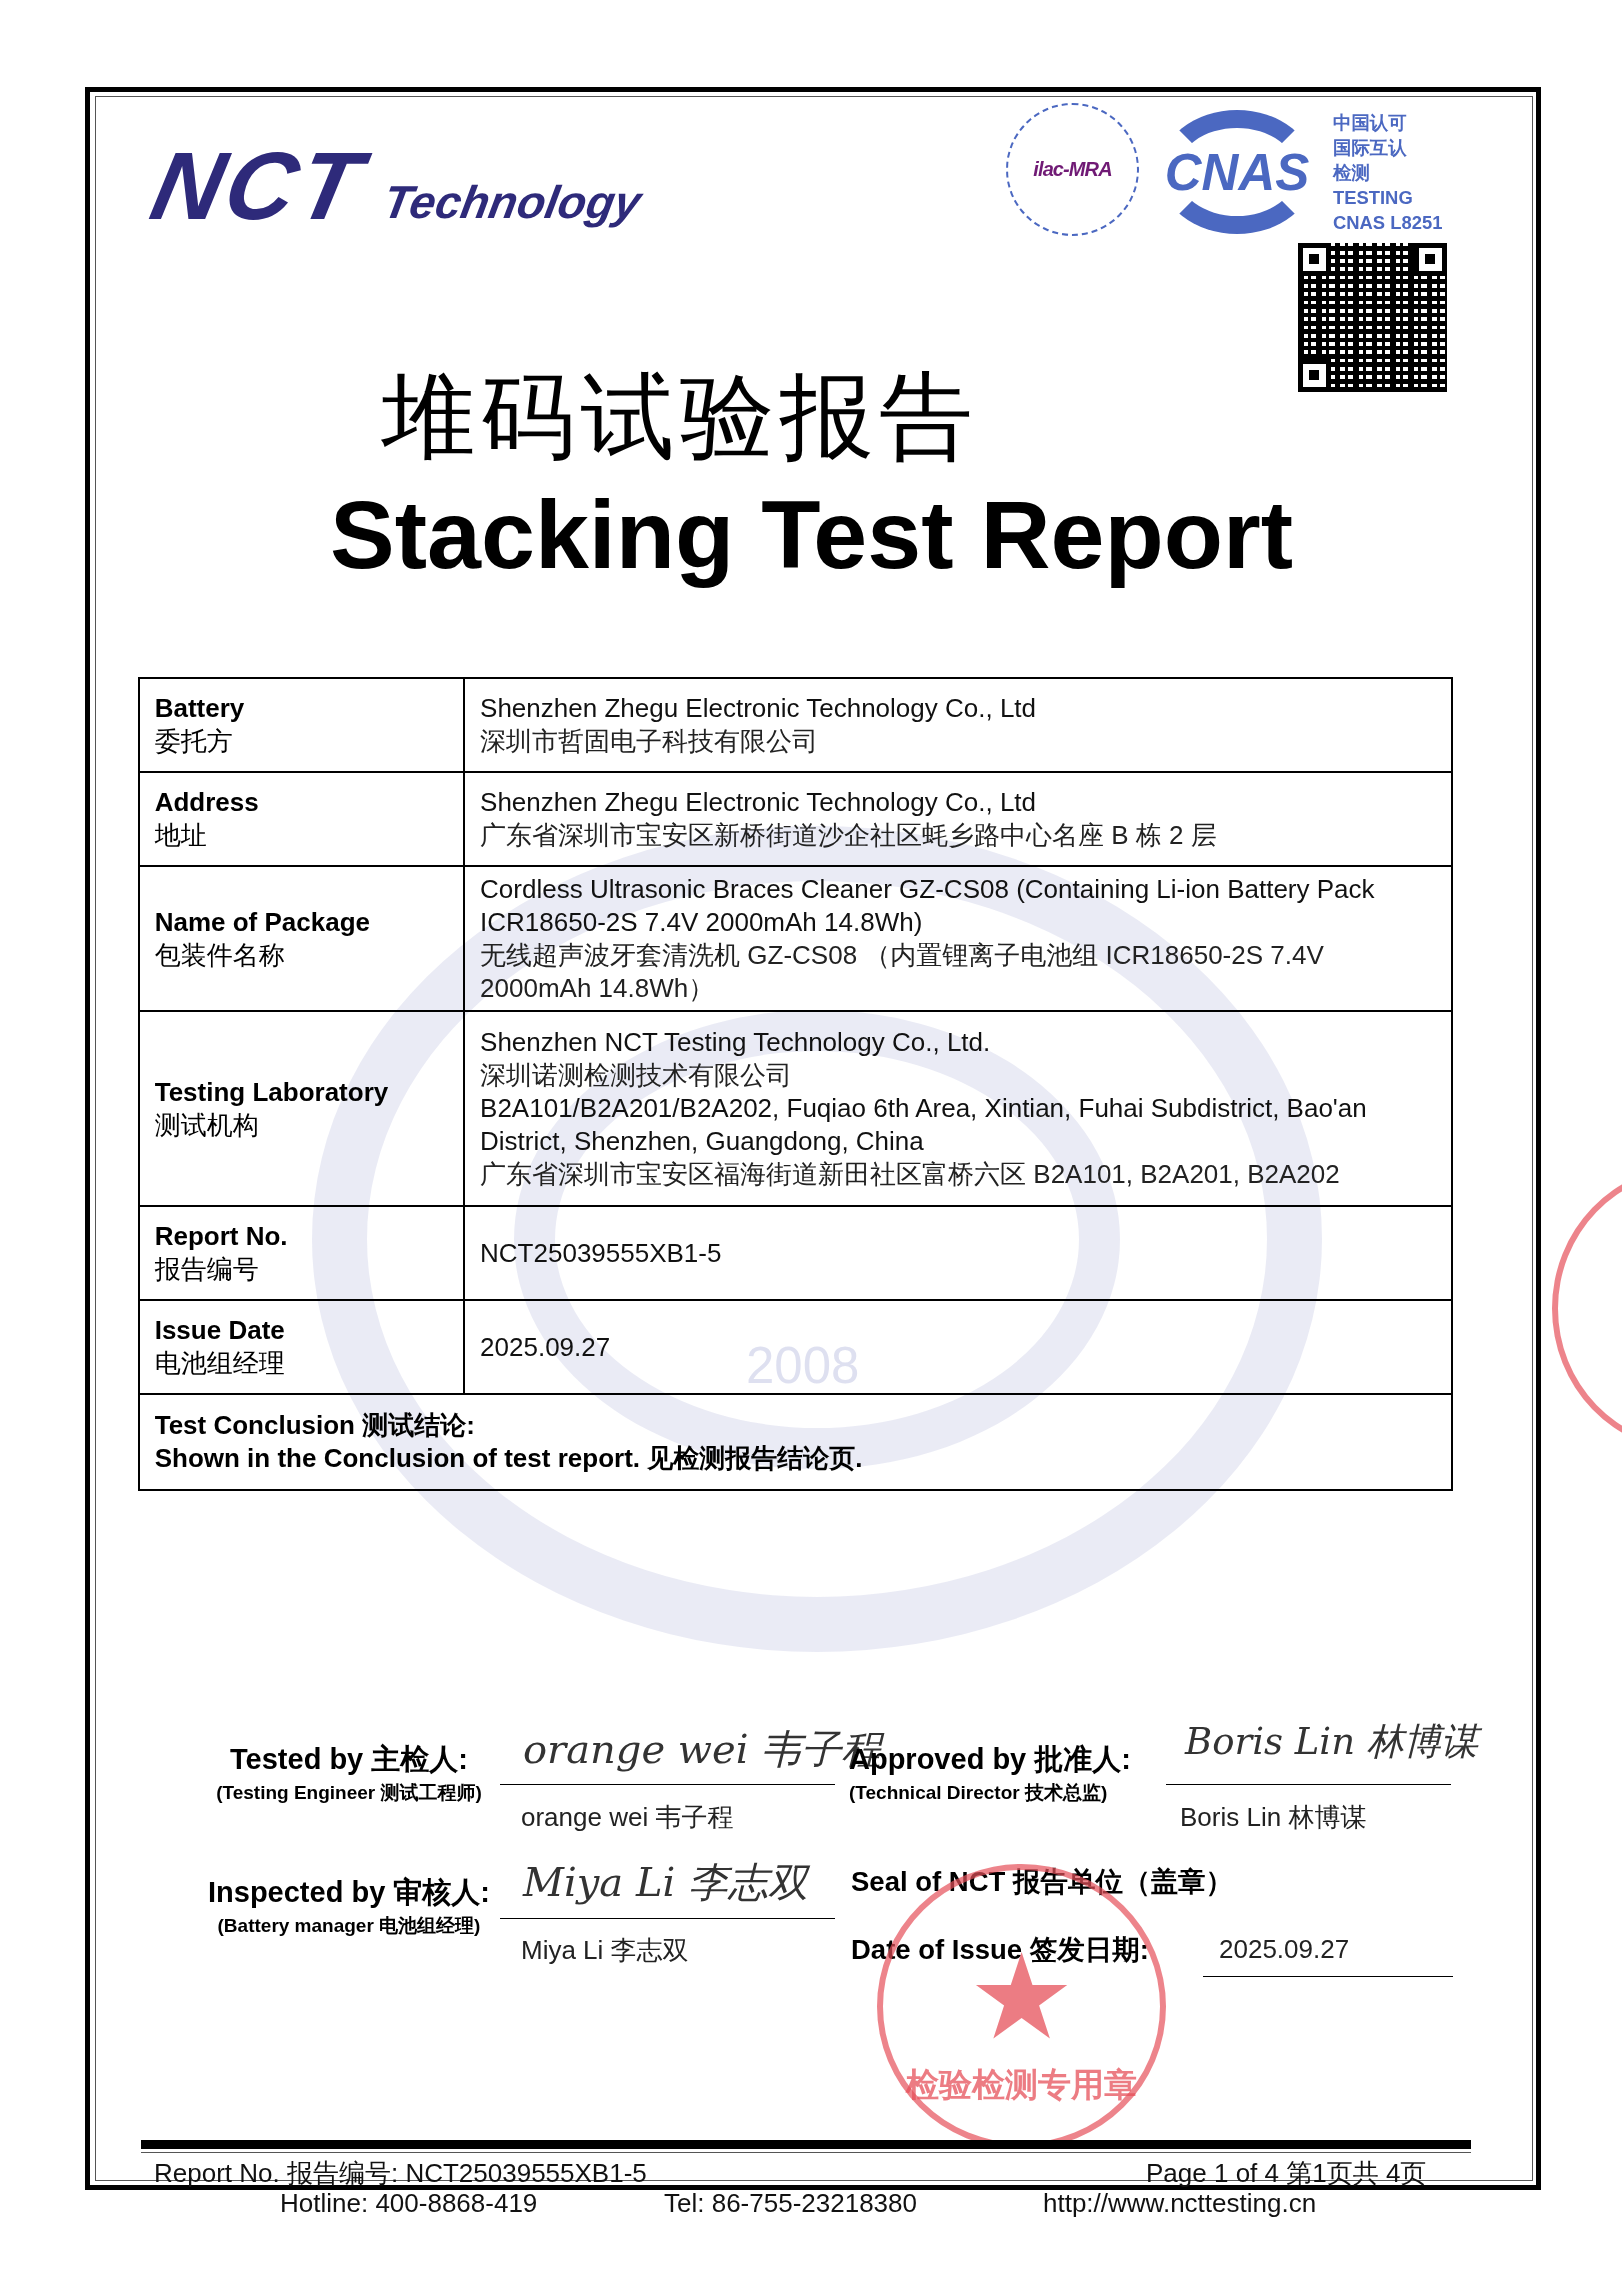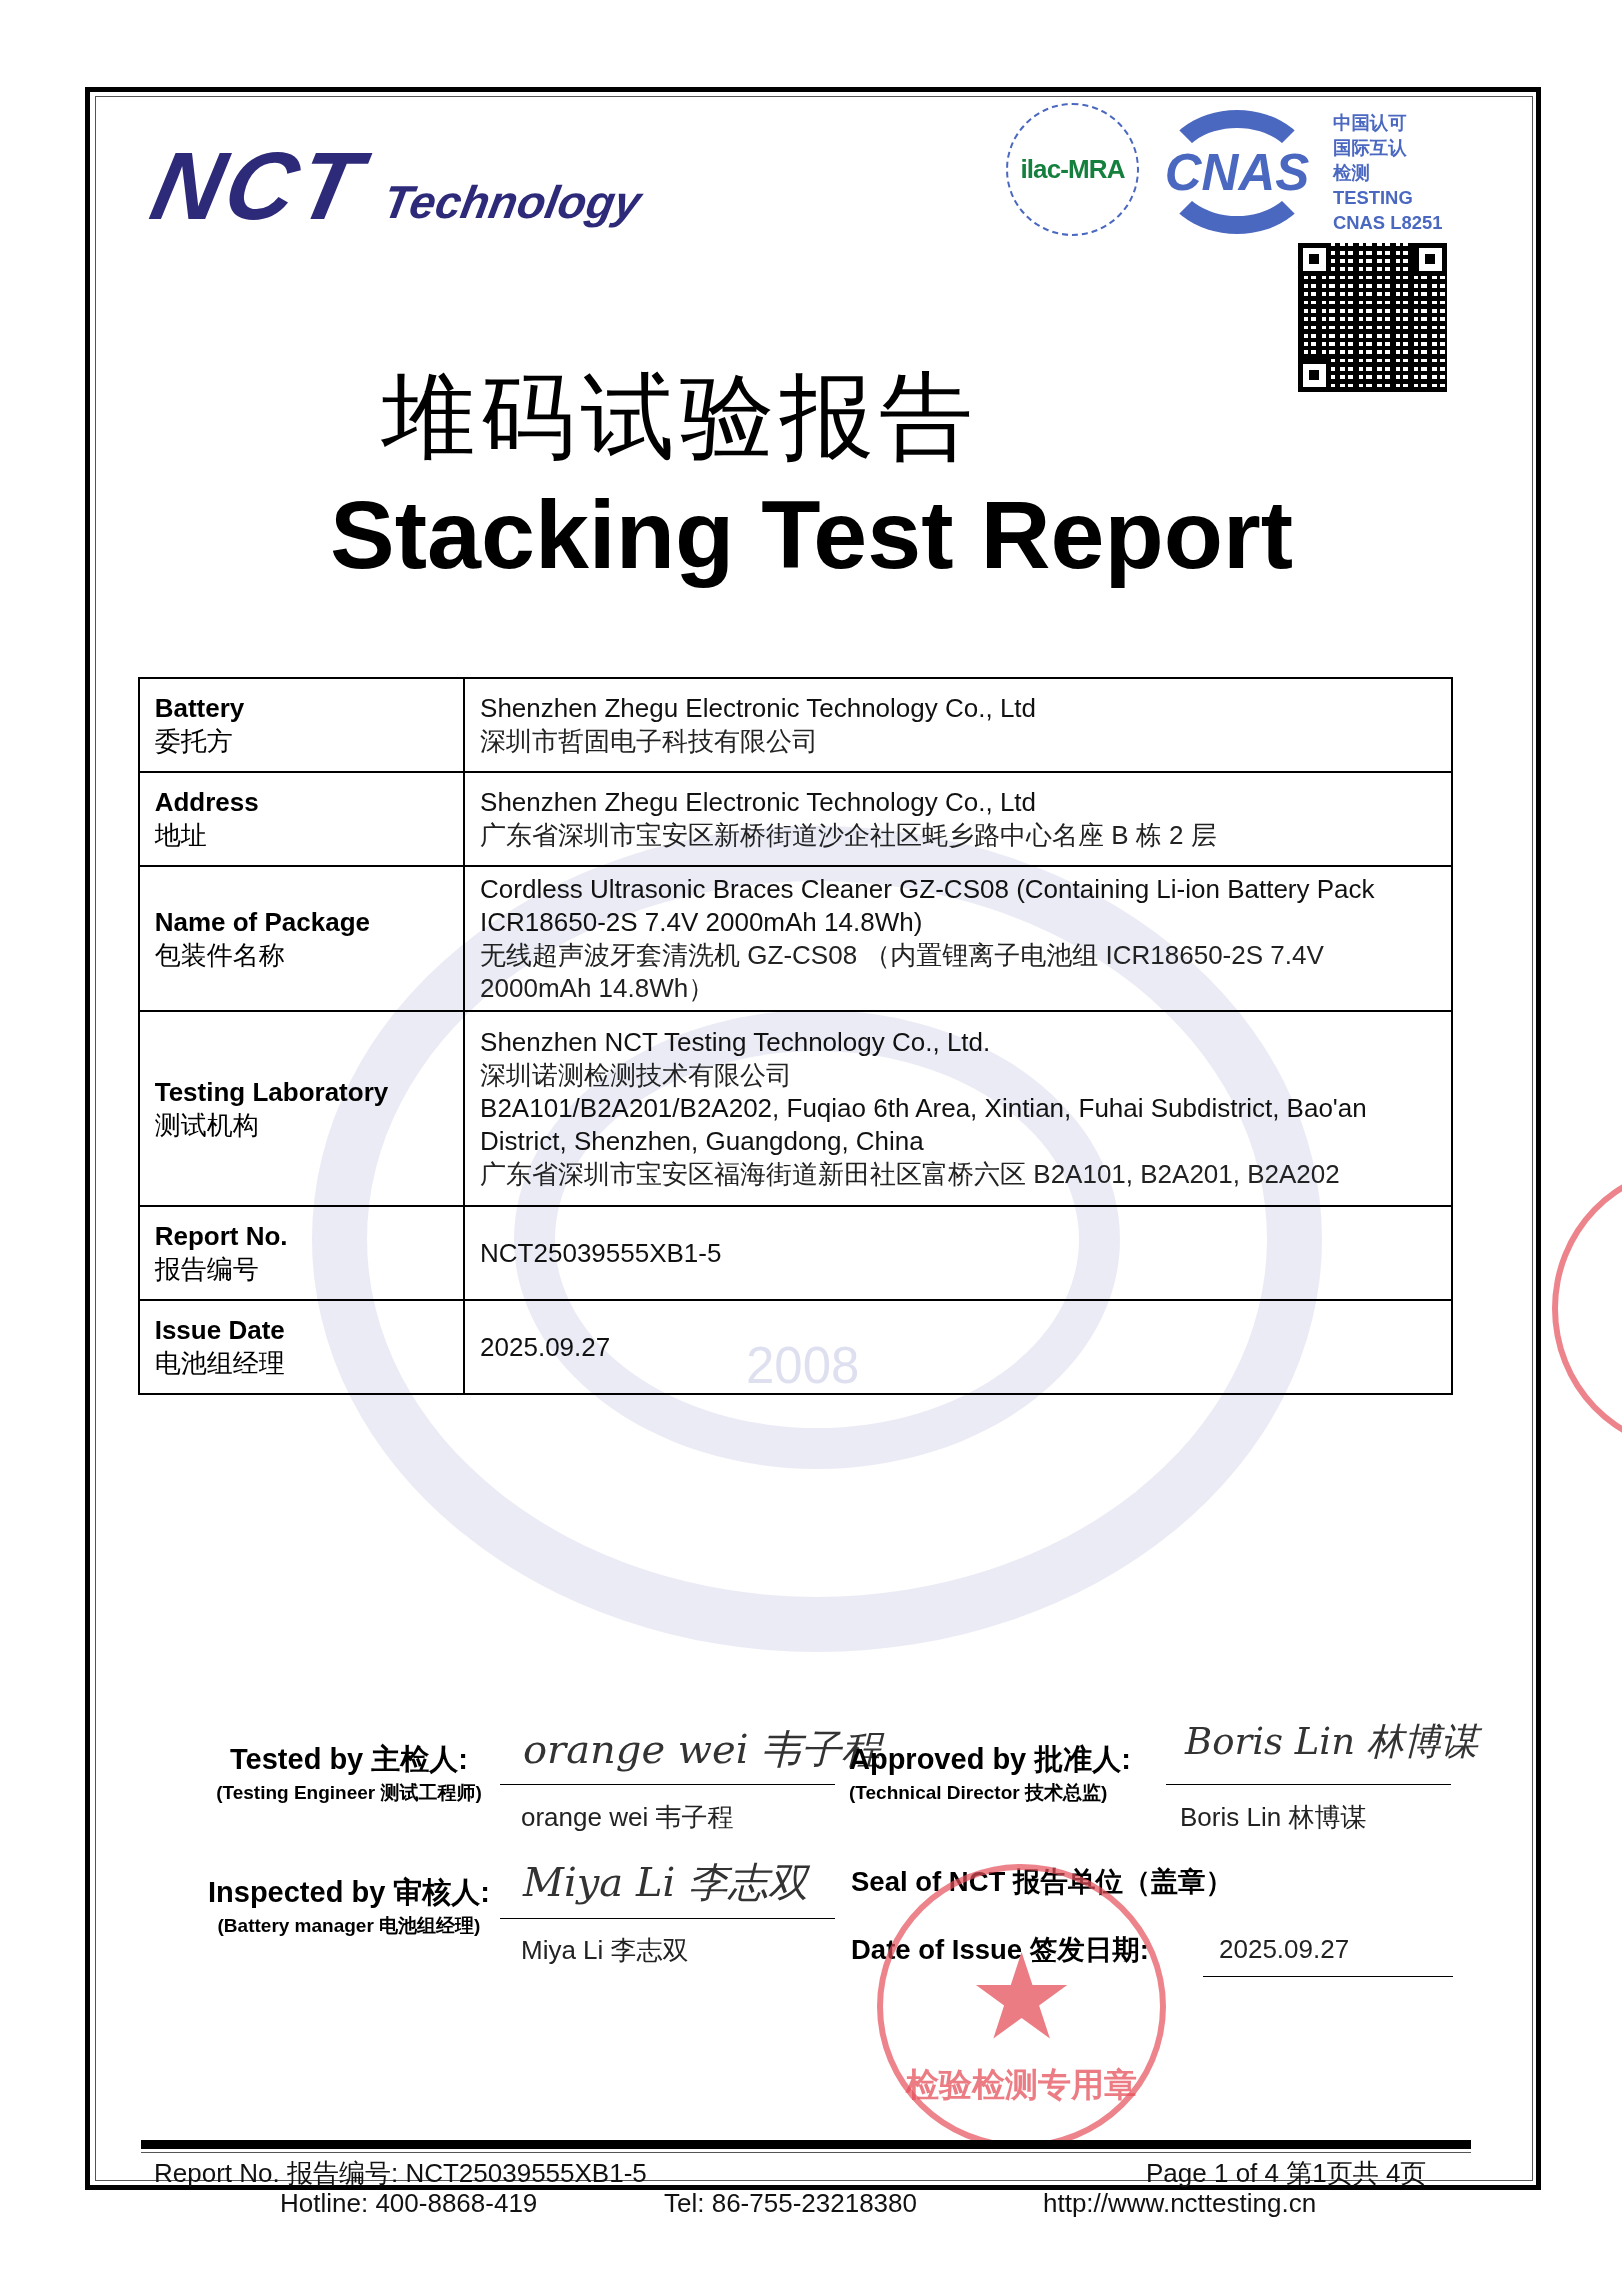--- a/index.html
+++ b/index.html
@@ -3,21 +3,21 @@
 <meta charset="utf-8">
 <style>
   html,body{margin:0;padding:0;background:#fff;}
   body{width:1623px;height:2296px;position:relative;overflow:hidden;font-family:"Liberation Sans","DejaVu Sans",sans-serif;color:#000;}
   .frame{position:absolute;left:85px;top:87px;width:1456px;height:2103px;border:5.5px solid #000;box-sizing:border-box;}
   .frame-inner{position:absolute;left:95px;top:96px;width:1438px;height:2085px;border:1.8px solid #555;box-sizing:border-box;}
   .logo{position:absolute;left:154px;top:138px;}
   .logo-nct{font-family:"Liberation Sans",sans-serif;font-weight:bold;font-style:italic;font-size:96px;color:#2e2a7a;letter-spacing:3.7px;transform:skewX(-12deg);display:inline-block;line-height:1;}
   .logo-tech{position:absolute;left:230px;top:37px;font-weight:bold;font-style:italic;font-size:46px;color:#2e2a7a;white-space:nowrap;transform:skewX(-10deg);}
   .ilac{position:absolute;left:1006px;top:103px;width:133px;height:133px;border-radius:50%;border:2.8px dashed #4b68c1;box-sizing:border-box;display:flex;align-items:center;justify-content:center;}
-  .ilac span{font-weight:bold;font-size:26px;color:#15803d;letter-spacing:-0.9px;}
+  .ilac span{font-weight:bold;font-size:20px;color:#701a75;letter-spacing:-0.9px;font-style:italic;}
   .cnas{position:absolute;left:1159px;top:110px;width:156px;height:124px;display:flex;align-items:center;justify-content:center;}
   .cnas-ring{position:absolute;inset:0;border-radius:50%;border:18.4px solid #4b68c1;border-left-color:transparent;border-right-color:transparent;box-sizing:border-box;}
   .cnas span{position:relative;font-weight:bold;font-style:italic;font-size:51px;color:#4b68c1;}
   .cnas-text{position:absolute;left:1333px;top:110px;font-weight:bold;font-size:18.4px;color:#4b68c1;line-height:25px;}
   .qr{position:absolute;left:1298px;top:243px;width:149px;height:149px;background:
     repeating-linear-gradient(90deg,#000 0 5.5px,#fff 5.5px 10px,#000 10px 13px,#fff 13px 18.4px),
     repeating-linear-gradient(0deg,#000 0 4.6px,#fff 4.6px 8.3px);background-blend-mode:multiply;}
   .qr .finder{position:absolute;width:33px;height:33px;border:5.5px solid #000;background:#fff;box-sizing:border-box;}
   .qr .finder::after{content:"";position:absolute;left:6.4px;top:6.4px;width:9.2px;height:9.2px;background:#000;}
   .title-cn{position:absolute;left:0;width:1360px;top:354px;text-align:center;font-family:"DejaVu Serif",serif;font-size:94px;letter-spacing:5.5px;}
@@ -134,20 +134,26 @@
     </td>
     <td class="val">NCT25039555XB1-5</td>
   </tr>
   <tr style="height:94px">
     <td class="lbl">
       <span>Issue Date</span>
       <span class="cn">电池组经理</span>
     </td>
     <td class="val">2025.09.27</td>
   </tr>
+  <tr style="height:96px">
+    <td class="concl" colspan="2">
+      <div>Test Conclusion 测试结论:</div>
+      <div>Shown in the Conclusion of test report. 见检测报告结论页.</div>
+    </td>
+  </tr>
 </tbody>
   </table>
 
 <div class="sig" style="left:179px;top:1740px;width:340px;text-align:center;">
   <div class="main">Tested by 主检人:</div>
   <div class="sub">(Testing Engineer 测试工程师)</div>
 </div>
 <div class="hand" style="left:523px;top:1722px;">orange wei 韦子程</div>
 <div class="rule" style="left:500px;top:1784px;width:335px;"></div>
 <div class="printed" style="left:521px;top:1800px;">orange wei 韦子程</div>

